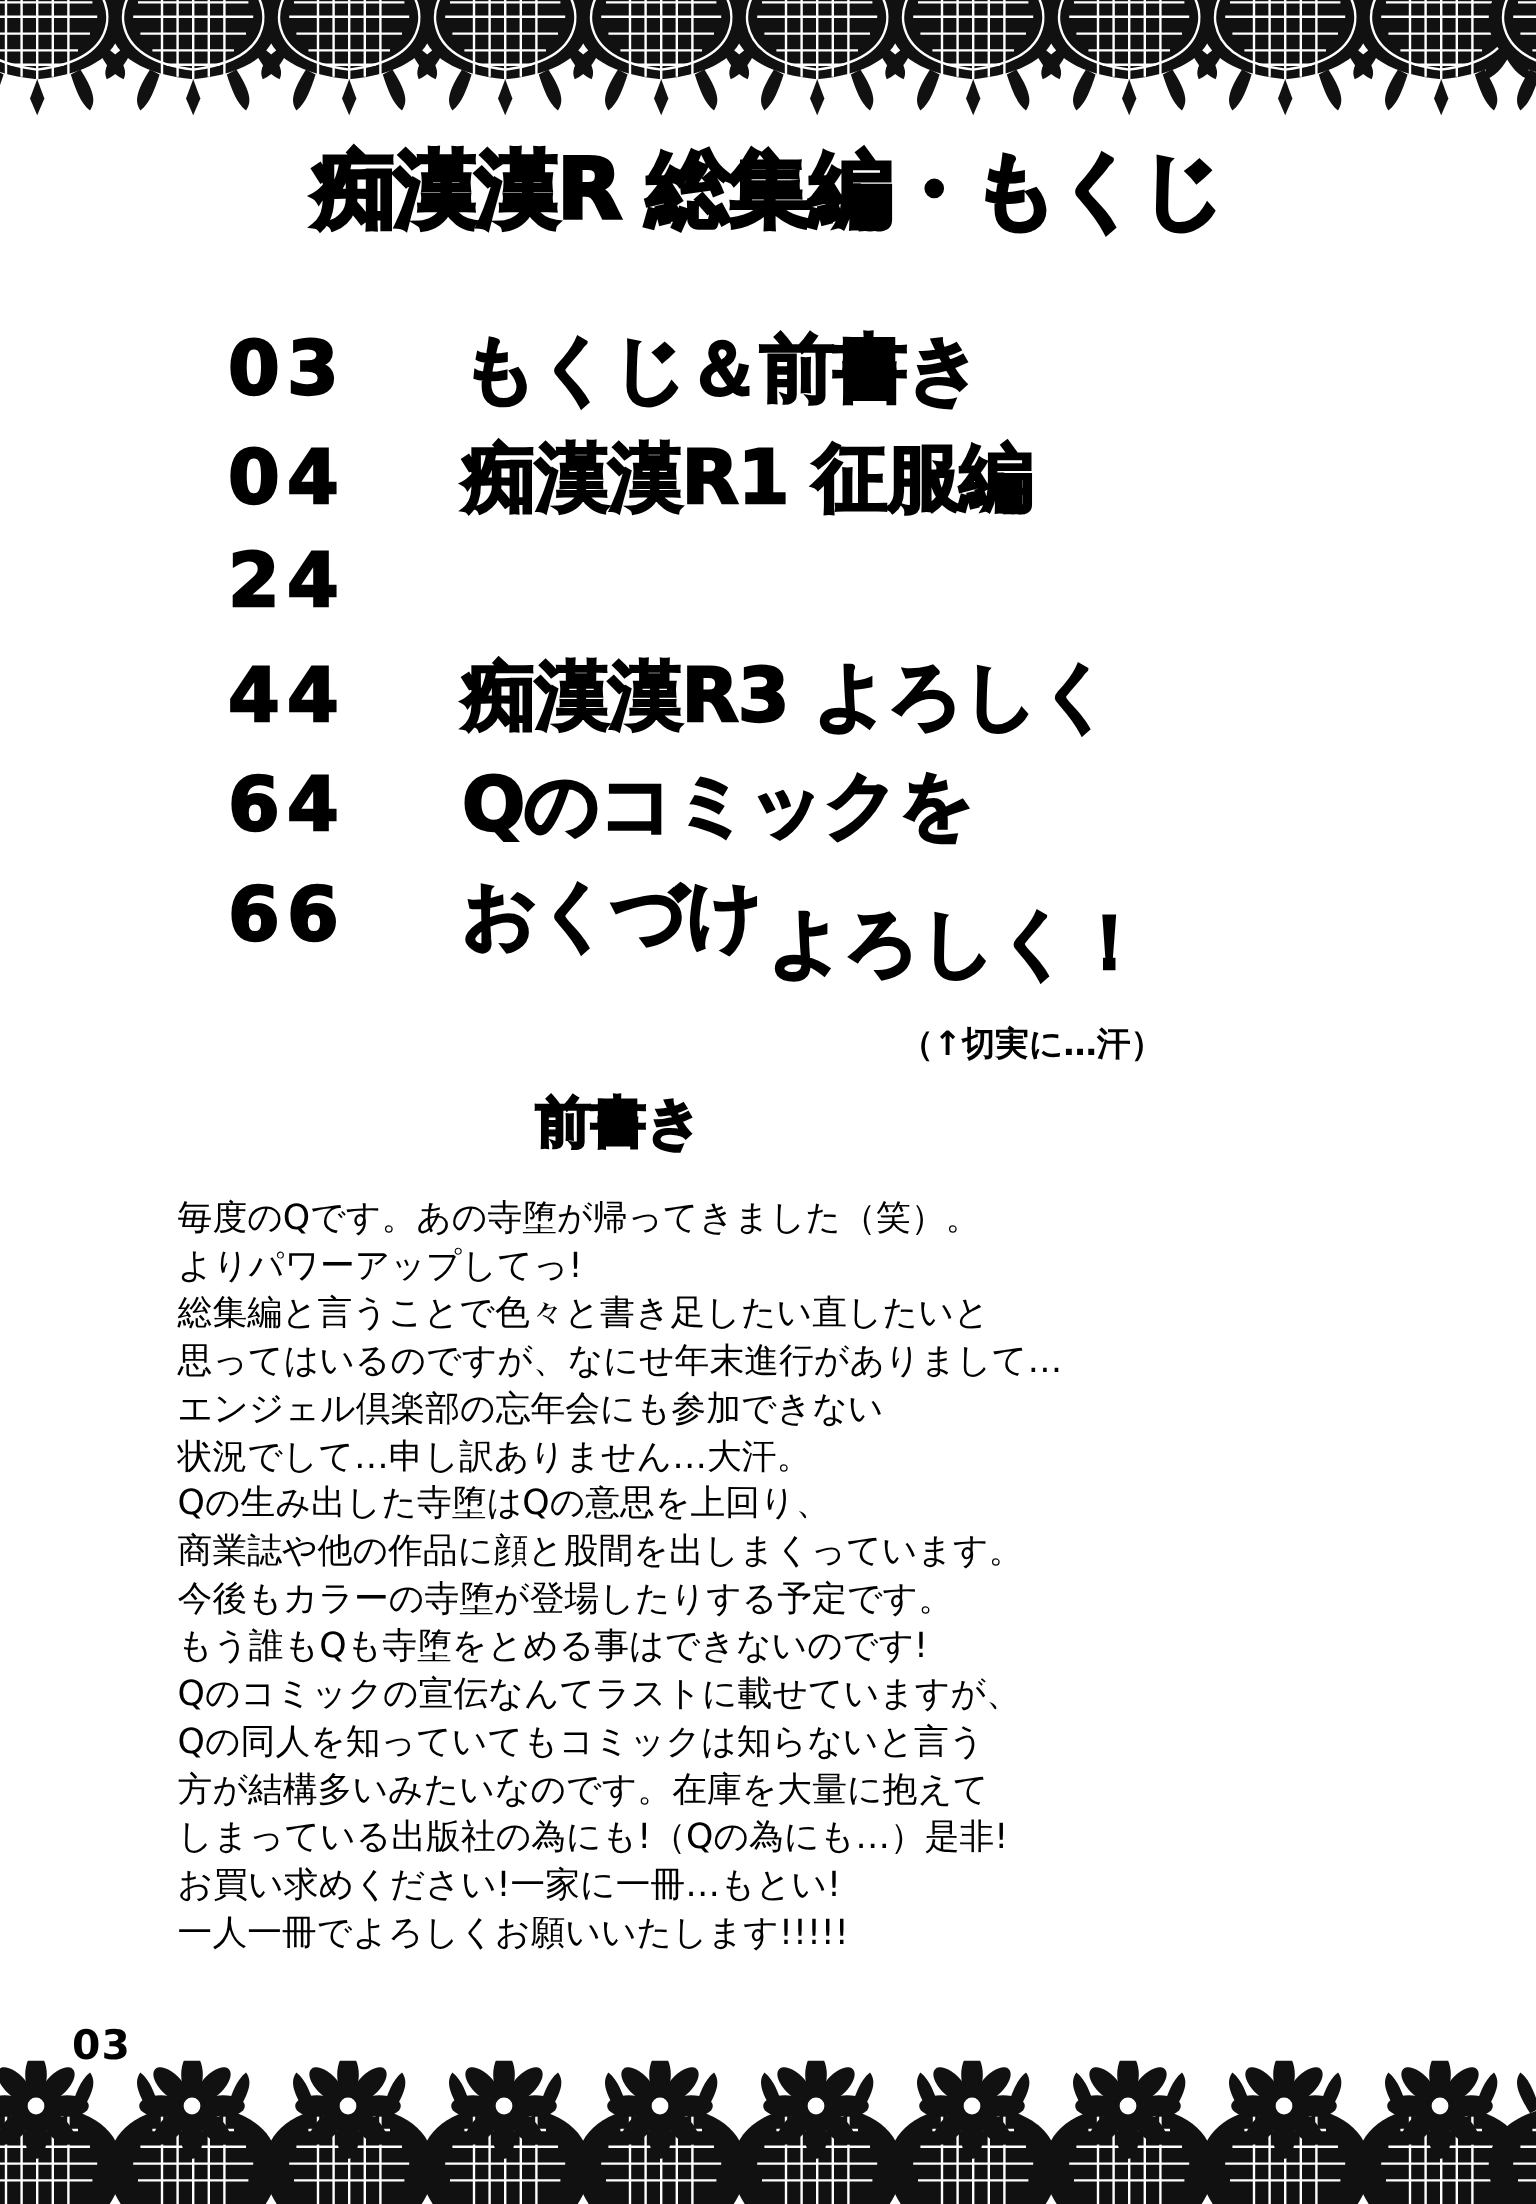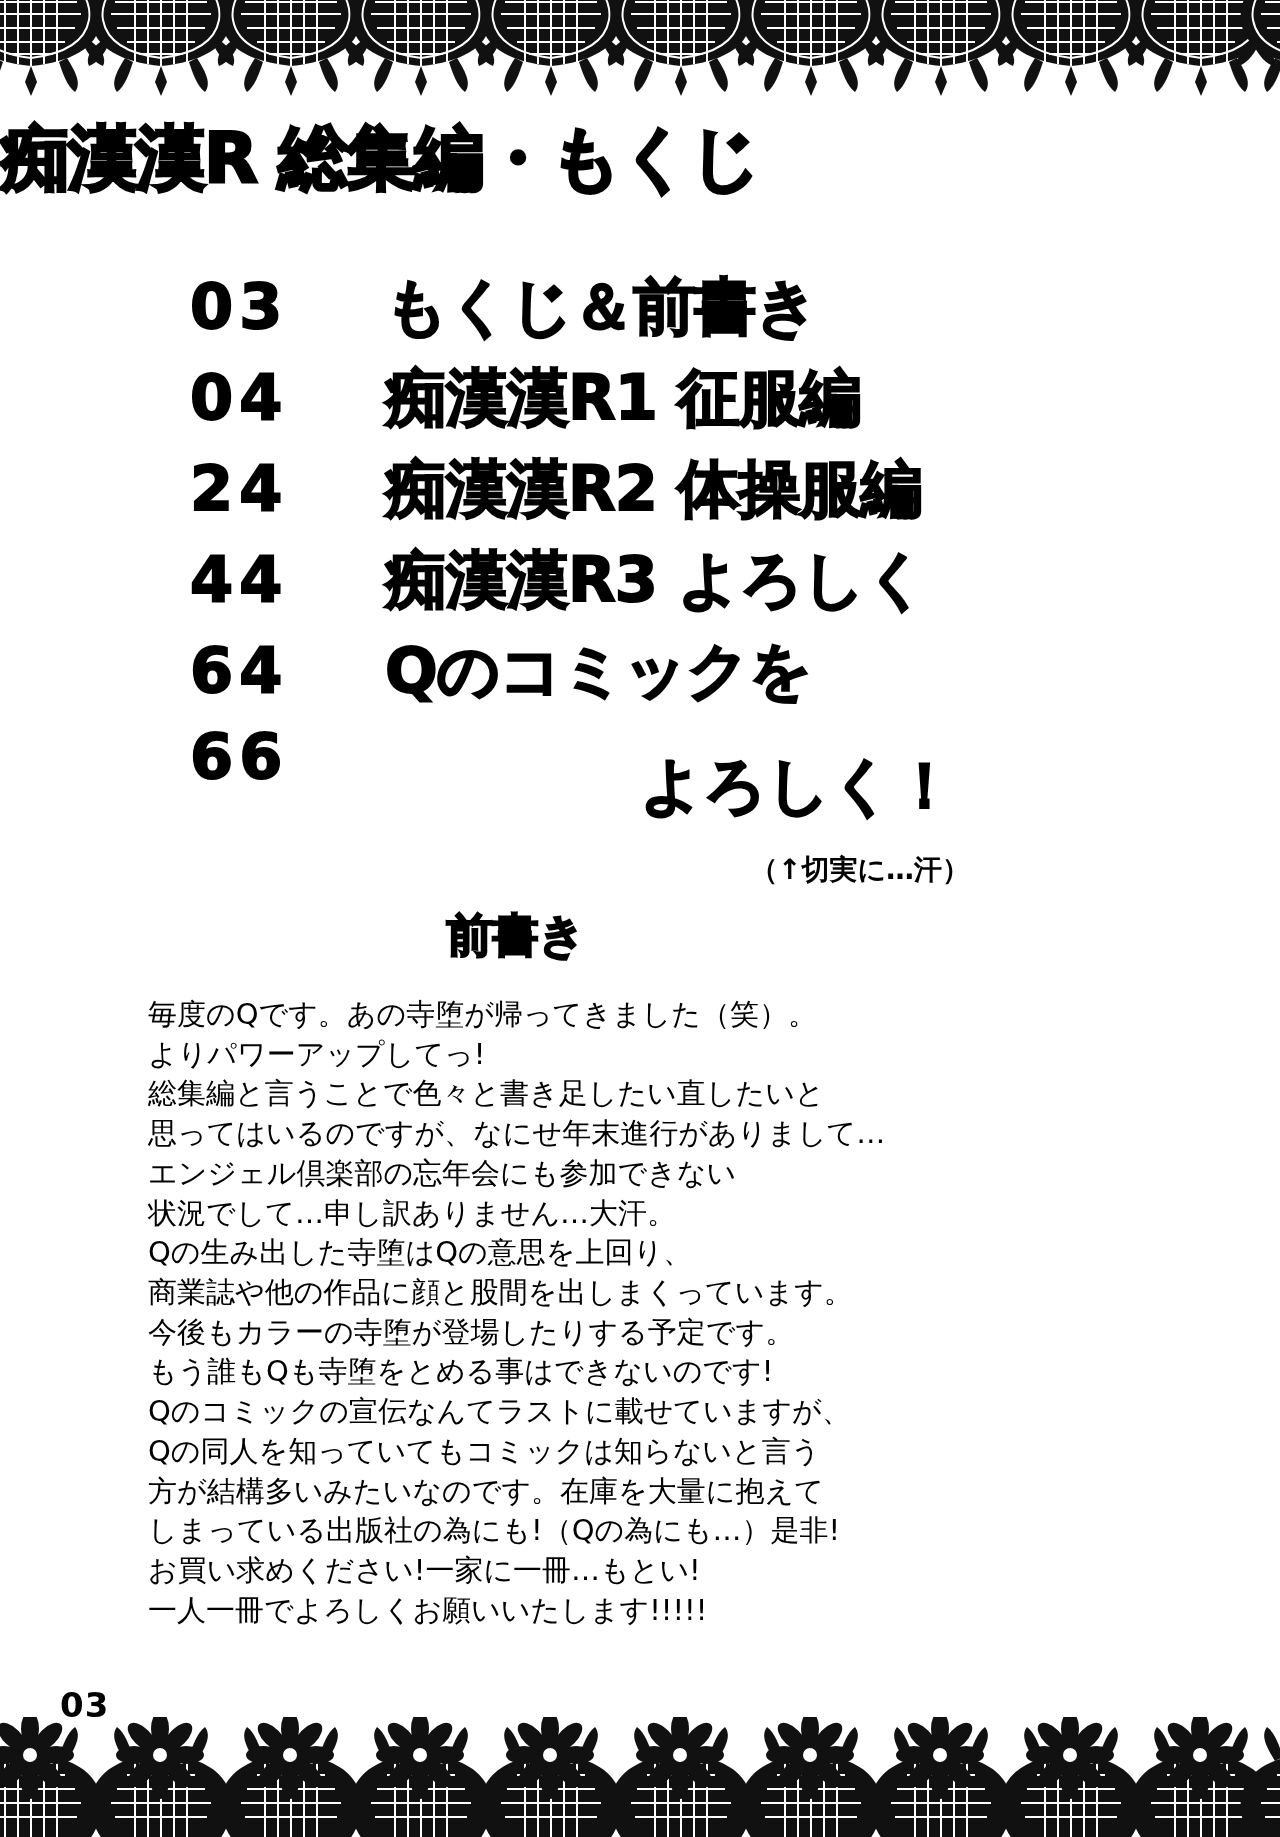--- a/index.html
+++ b/index.html
@@ -34,21 +34,21 @@
     left: 0; top: 0;
     width: 1280px;
     height: 1837px;
   }
 
   .title {
     position: absolute;
     left: 0;
     top: 112px;
     width: 1280px;
-    text-align: left;
+    text-align: center;
     font-size: 70px;
     font-weight: bold;
     letter-spacing: -2px;
     -webkit-text-stroke: 3px #000;
     font-family: "DejaVu Sans", sans-serif;
   }
 
   
   .toc {
     position: absolute;
@@ -173,35 +173,35 @@
       <div class="toc-label">もくじ＆前書き</div>
     </div>
 
     <div class="toc-row">
       <div class="toc-num">04</div>
       <div class="toc-label">痴漢漢R1 征服編</div>
     </div>
 
     <div class="toc-row">
       <div class="toc-num">24</div>
-      <div class="toc-label">痴漢漢R2 体操服編</div>
     </div>
 
     <div class="toc-row">
       <div class="toc-num">44</div>
       <div class="toc-label">痴漢漢R3 よろしく</div>
     </div>
 
     <div class="toc-row">
       <div class="toc-num">64</div>
       <div class="toc-label">Qのコミックを</div>
     </div>
 
     <div class="toc-row" style="height:105px;">
       <div class="toc-num">66</div>
+      <div class="toc-label">おくづけ</div>
     </div>
 
   </div>
 
   <div class="toc-cont">よろしく！</div>
   <div class="toc-note">（↑切実に…汗）</div>
 
   <div class="preface-heading">前書き</div>
   <div class="preface-body">毎度のQです。あの寺堕が帰ってきました（笑）。
 よりパワーアップしてっ!

